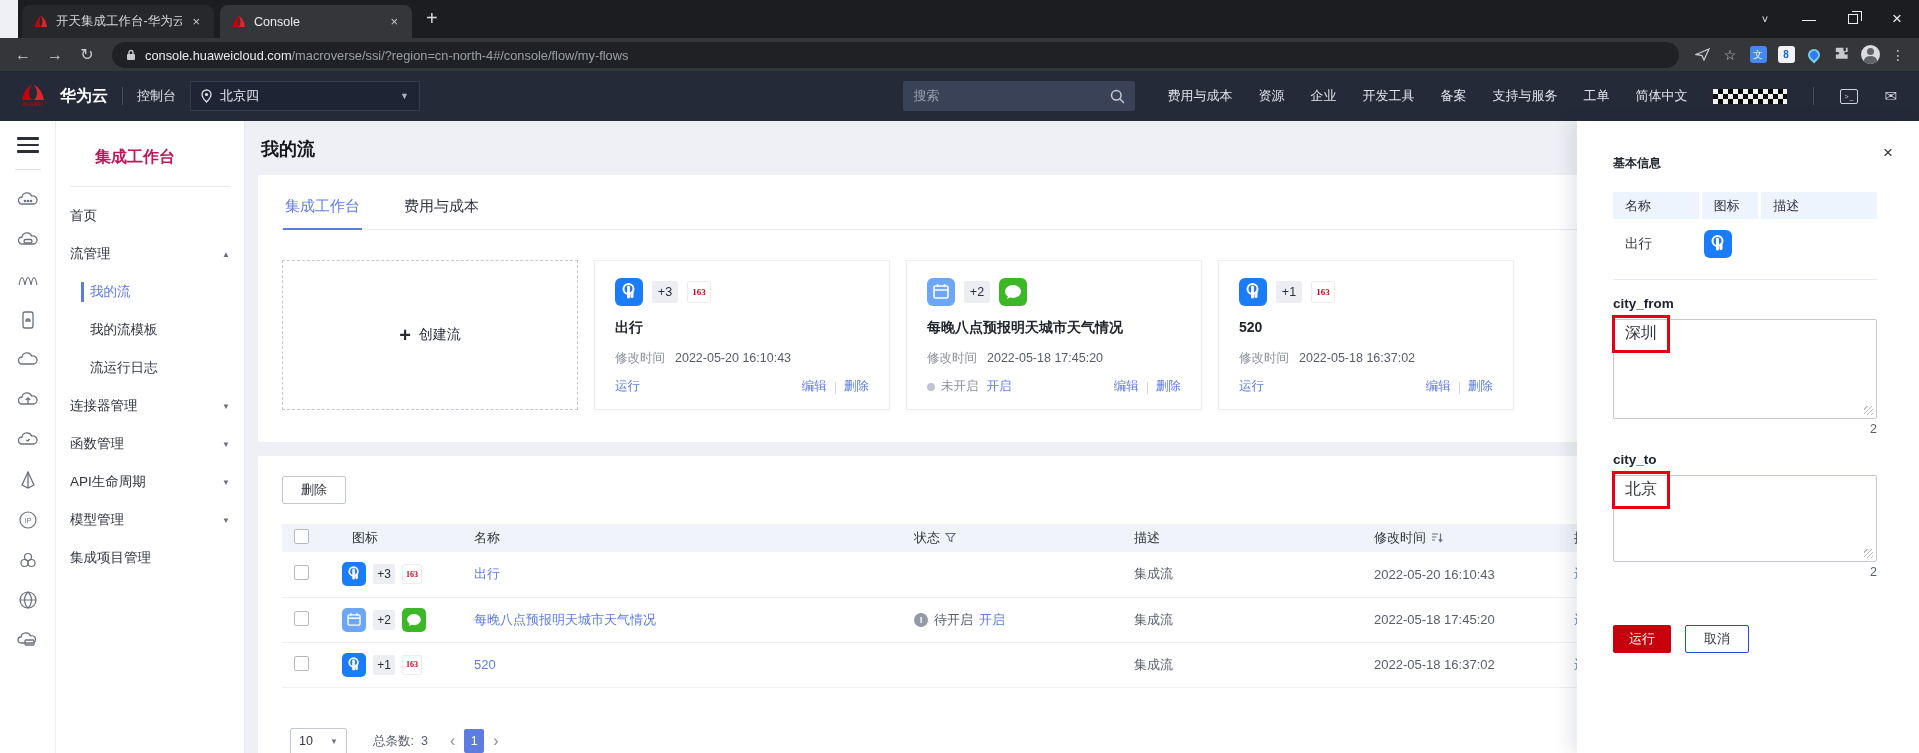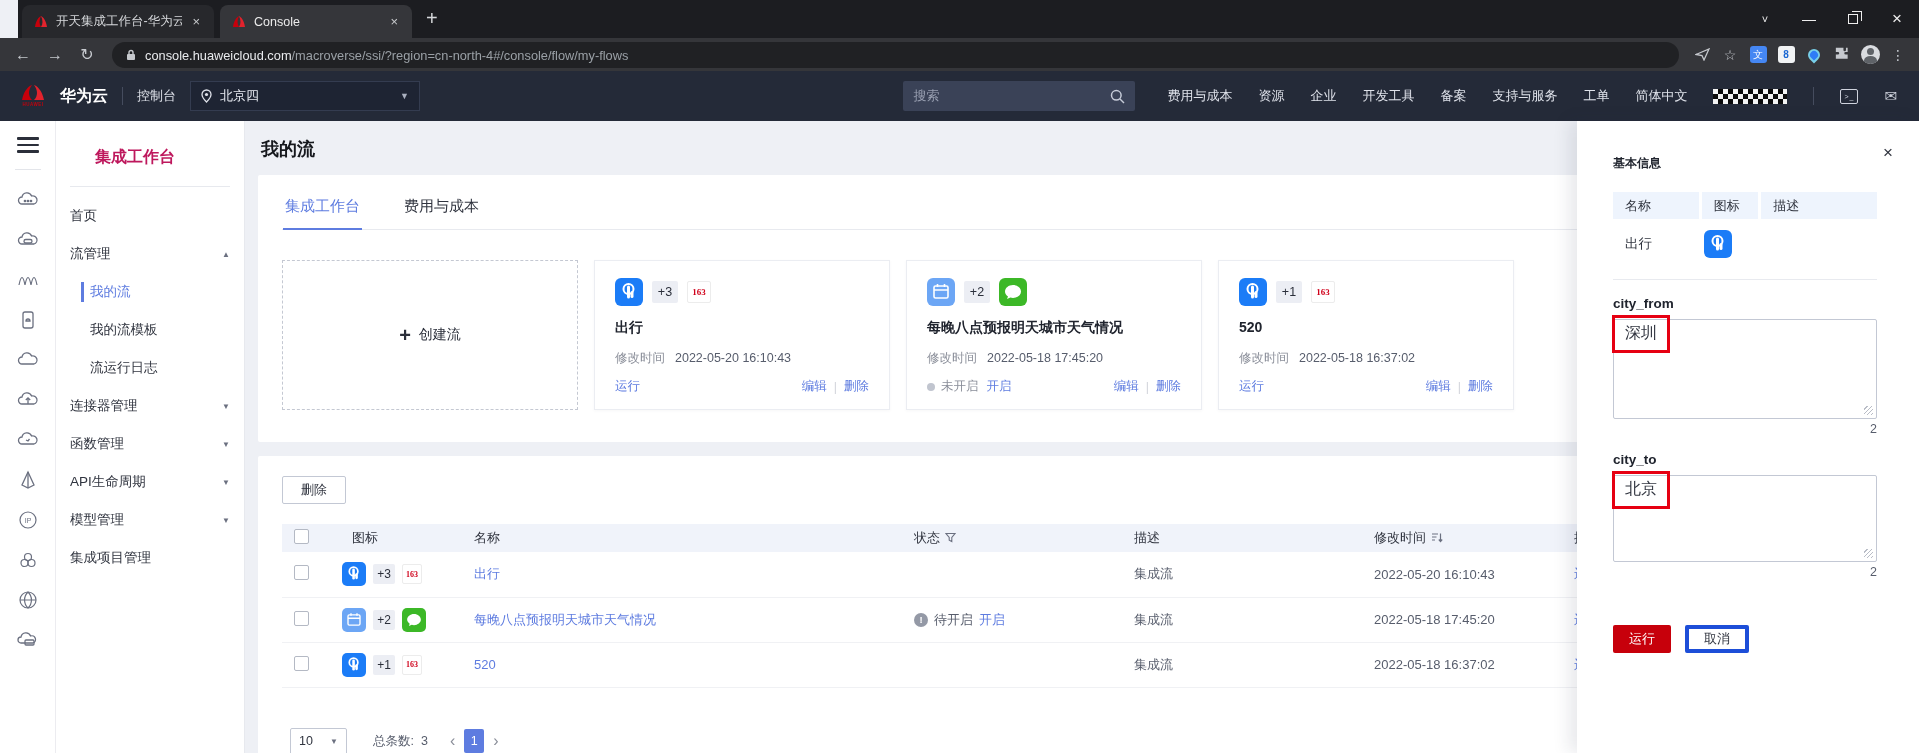--- a/index.html
+++ b/index.html
@@ -141,21 +141,21 @@
   .tawrap { position:relative; margin-top:8px; }
   .ta { width:264px; border:1px solid #c3c8d4; border-radius:2px; background:#fff; position:relative; }
   .ta.h1 { height:100px; } .ta.h2 { height:87px; }
   .resize-corner { position:absolute; right:3px; bottom:3px; width:9px; height:9px;
     background:repeating-linear-gradient(135deg, transparent 0 2px, #b9bdc7 2px 3px); pointer-events:none; }
   .anno { position:absolute; top:-4px; left:-1px; border:3px solid #e60012; padding:5px 10px 6px; background:transparent; }
   .anno span { font-size:16px; color:#30343f; }
   .counter { width:264px; text-align:right; font-size:12.5px; color:#575d6c; margin-top:3px; }
   .pbtns { display:flex; gap:14px; margin-top:46px; }
   .btn-run { width:58px; height:28px; background:#c7000b; color:#fff; border-radius:2px; font-size:13px; display:flex; align-items:center; justify-content:center; }
-  .btn-cancel { width:64px; height:28px; background:#fff; border:4px solid #1d4ed8; color:#30343f; border-radius:2px; font-size:13px; display:flex; align-items:center; justify-content:center; }
+  .btn-cancel { width:64px; height:28px; background:#fff; border:1px solid #1d4ed8; color:#30343f; border-radius:2px; font-size:13px; display:flex; align-items:center; justify-content:center; }
 </style>
 </head>
 <body>
 
 <div class="stage">
 
   <div class="tabstrip">
     <div class="btab inactive" style="margin-left:4px">
       <svg width="14" height="14" viewBox="0 0 14 14">
           <path d="M1 12 C2 5 5 2 7 1 C5 5 5 9 7 12 Z" fill="#c7000b"></path>

